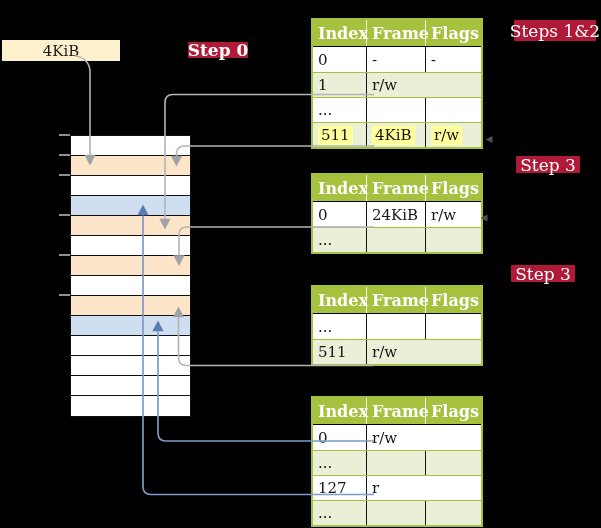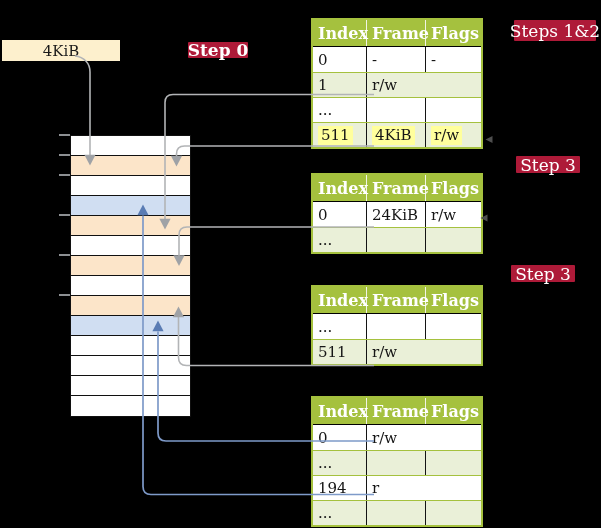--- a/index.html
+++ b/index.html
@@ -175,21 +175,21 @@
         <div class="pt-row">
           <div class="cell w1 v">0</div>
           <div class="cell w3">r/w</div>
         </div>
         <div class="pt-row sh">
           <div class="cell w1 v">...</div>
           <div class="cell w2 v"></div>
           <div class="cell w3"></div>
         </div>
         <div class="pt-row">
-          <div class="cell w1 v">194</div>
+          <div class="cell w1 v">127</div>
           <div class="cell w3">r</div>
         </div>
         <div class="pt-row sh">
           <div class="cell w1 v">...</div>
           <div class="cell w2 v"></div>
           <div class="cell w3"></div>
         </div>
       </div>
     </div>
 

